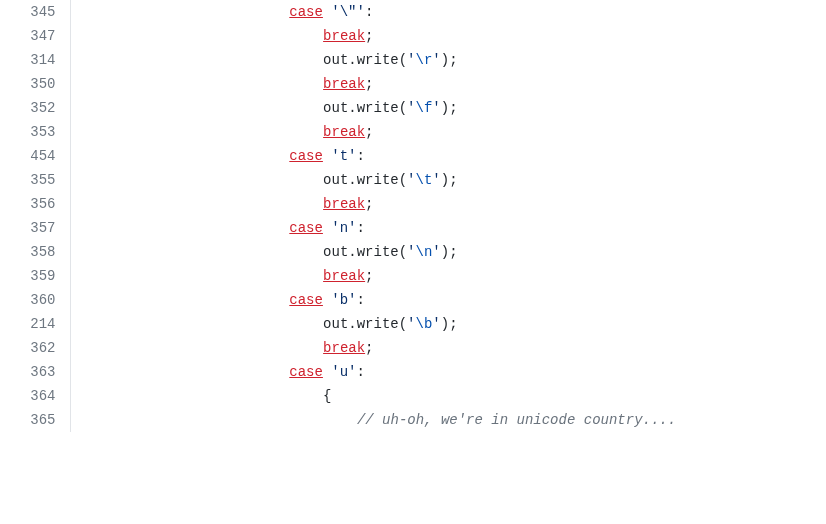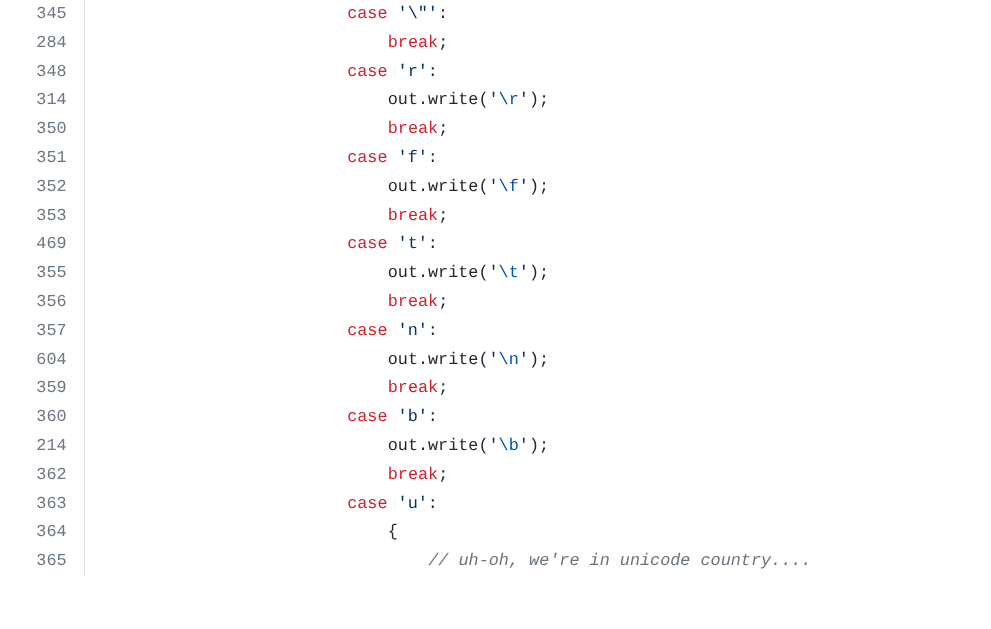--- a/index.html
+++ b/index.html
@@ -26,82 +26,74 @@
     font-variant-numeric: tabular-nums;
     background: #fff;
   }
   .code-cell {
     padding-left: 16px;
     white-space: pre;
     vertical-align: top;
     position: relative;
     border-left: 1px solid #e1e4e8;
   }
-  .tok-k { color: #cf222e; }      
+  .tok-k { color: #cf222e; text-decoration: underline; }      
   .tok-s { color: #0a3069; }      
   .tok-esc { color: #0550ae; }    
   .tok-p { color: #24292e; }      
   .tok-c { color: #6a737d; font-style: italic; }      
   .ind { display:inline-block; }
 </style>
 </head>
 <body>
 
 <table class="code-table">
   <tbody id="code-body">
       <tr>
         <td class="line-num">345</td>
         <td class="code-cell"><span class="ind" style="width: 202.8px;"></span><span class="tok-k">case</span><span class="tok-p"> </span><span class="tok-s">'\"'</span><span class="tok-p">:</span></td>
       </tr>
       <tr>
-        <td class="line-num">284</td>
+        <td class="line-num">347</td>
         <td class="code-cell"><span class="ind" style="width: 236.6px;"></span><span class="tok-k">break</span><span class="tok-p">;</span></td>
-      </tr>
-      <tr>
-        <td class="line-num">348</td>
-        <td class="code-cell"><span class="ind" style="width: 202.8px;"></span><span class="tok-k">case</span><span class="tok-p"> </span><span class="tok-s">'r'</span><span class="tok-p">:</span></td>
       </tr>
       <tr>
         <td class="line-num">314</td>
         <td class="code-cell"><span class="ind" style="width: 236.6px;"></span><span class="tok-p">out.write(</span><span class="tok-s">'</span><span class="tok-esc">\r</span><span class="tok-s">'</span><span class="tok-p">);</span></td>
       </tr>
       <tr>
         <td class="line-num">350</td>
         <td class="code-cell"><span class="ind" style="width: 236.6px;"></span><span class="tok-k">break</span><span class="tok-p">;</span></td>
       </tr>
       <tr>
-        <td class="line-num">351</td>
-        <td class="code-cell"><span class="ind" style="width: 202.8px;"></span><span class="tok-k">case</span><span class="tok-p"> </span><span class="tok-s">'f'</span><span class="tok-p">:</span></td>
-      </tr>
-      <tr>
         <td class="line-num">352</td>
         <td class="code-cell"><span class="ind" style="width: 236.6px;"></span><span class="tok-p">out.write(</span><span class="tok-s">'</span><span class="tok-esc">\f</span><span class="tok-s">'</span><span class="tok-p">);</span></td>
       </tr>
       <tr>
         <td class="line-num">353</td>
         <td class="code-cell"><span class="ind" style="width: 236.6px;"></span><span class="tok-k">break</span><span class="tok-p">;</span></td>
       </tr>
       <tr>
-        <td class="line-num">469</td>
+        <td class="line-num">454</td>
         <td class="code-cell"><span class="ind" style="width: 202.8px;"></span><span class="tok-k">case</span><span class="tok-p"> </span><span class="tok-s">'t'</span><span class="tok-p">:</span></td>
       </tr>
       <tr>
         <td class="line-num">355</td>
         <td class="code-cell"><span class="ind" style="width: 236.6px;"></span><span class="tok-p">out.write(</span><span class="tok-s">'</span><span class="tok-esc">\t</span><span class="tok-s">'</span><span class="tok-p">);</span></td>
       </tr>
       <tr>
         <td class="line-num">356</td>
         <td class="code-cell"><span class="ind" style="width: 236.6px;"></span><span class="tok-k">break</span><span class="tok-p">;</span></td>
       </tr>
       <tr>
         <td class="line-num">357</td>
         <td class="code-cell"><span class="ind" style="width: 202.8px;"></span><span class="tok-k">case</span><span class="tok-p"> </span><span class="tok-s">'n'</span><span class="tok-p">:</span></td>
       </tr>
       <tr>
-        <td class="line-num">604</td>
+        <td class="line-num">358</td>
         <td class="code-cell"><span class="ind" style="width: 236.6px;"></span><span class="tok-p">out.write(</span><span class="tok-s">'</span><span class="tok-esc">\n</span><span class="tok-s">'</span><span class="tok-p">);</span></td>
       </tr>
       <tr>
         <td class="line-num">359</td>
         <td class="code-cell"><span class="ind" style="width: 236.6px;"></span><span class="tok-k">break</span><span class="tok-p">;</span></td>
       </tr>
       <tr>
         <td class="line-num">360</td>
         <td class="code-cell"><span class="ind" style="width: 202.8px;"></span><span class="tok-k">case</span><span class="tok-p"> </span><span class="tok-s">'b'</span><span class="tok-p">:</span></td>
       </tr>

